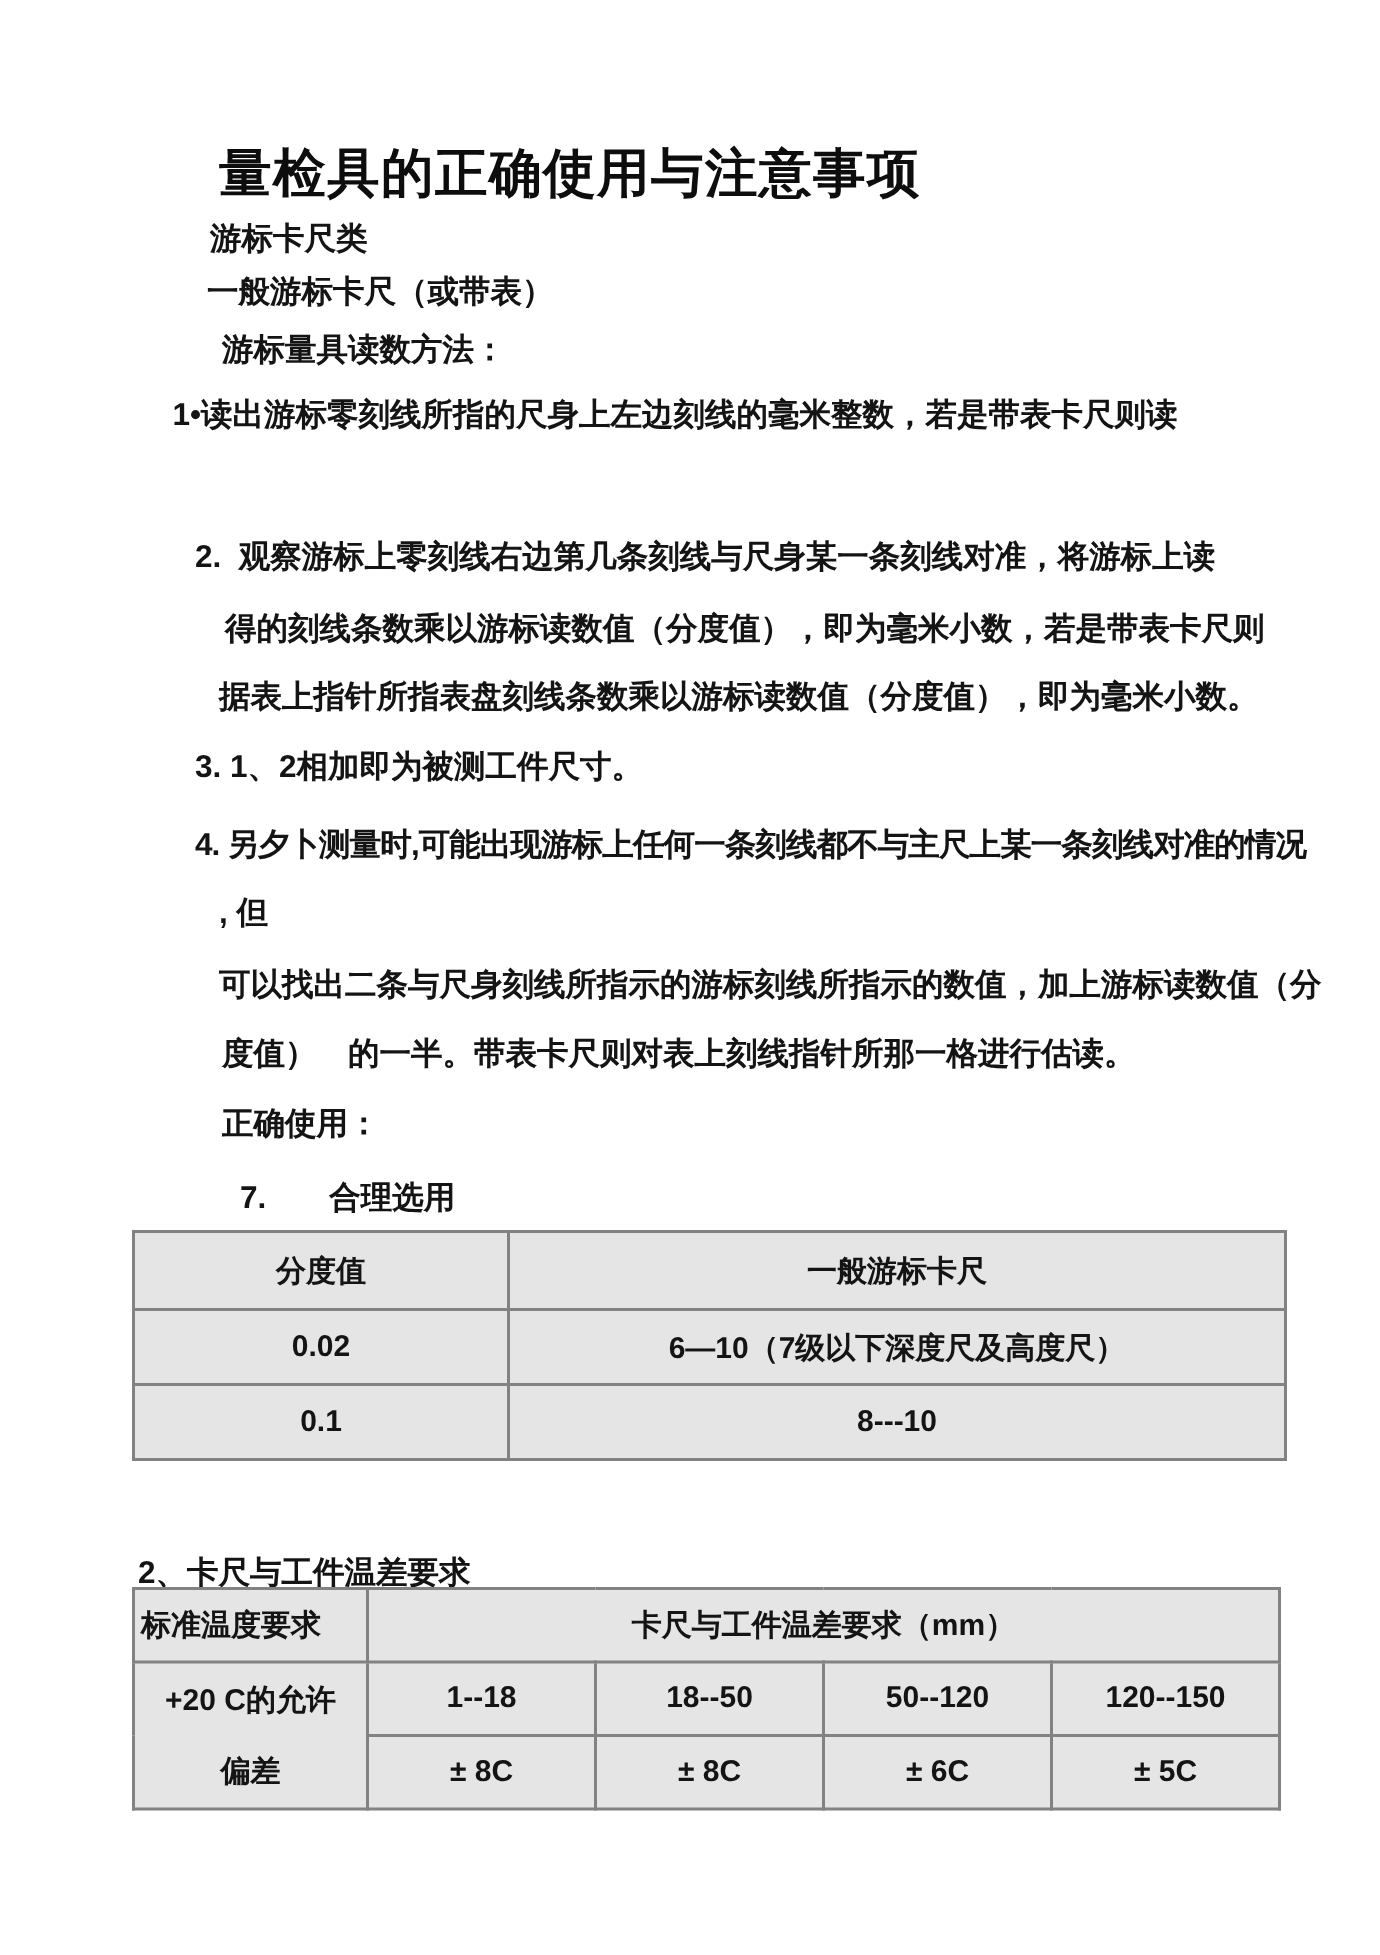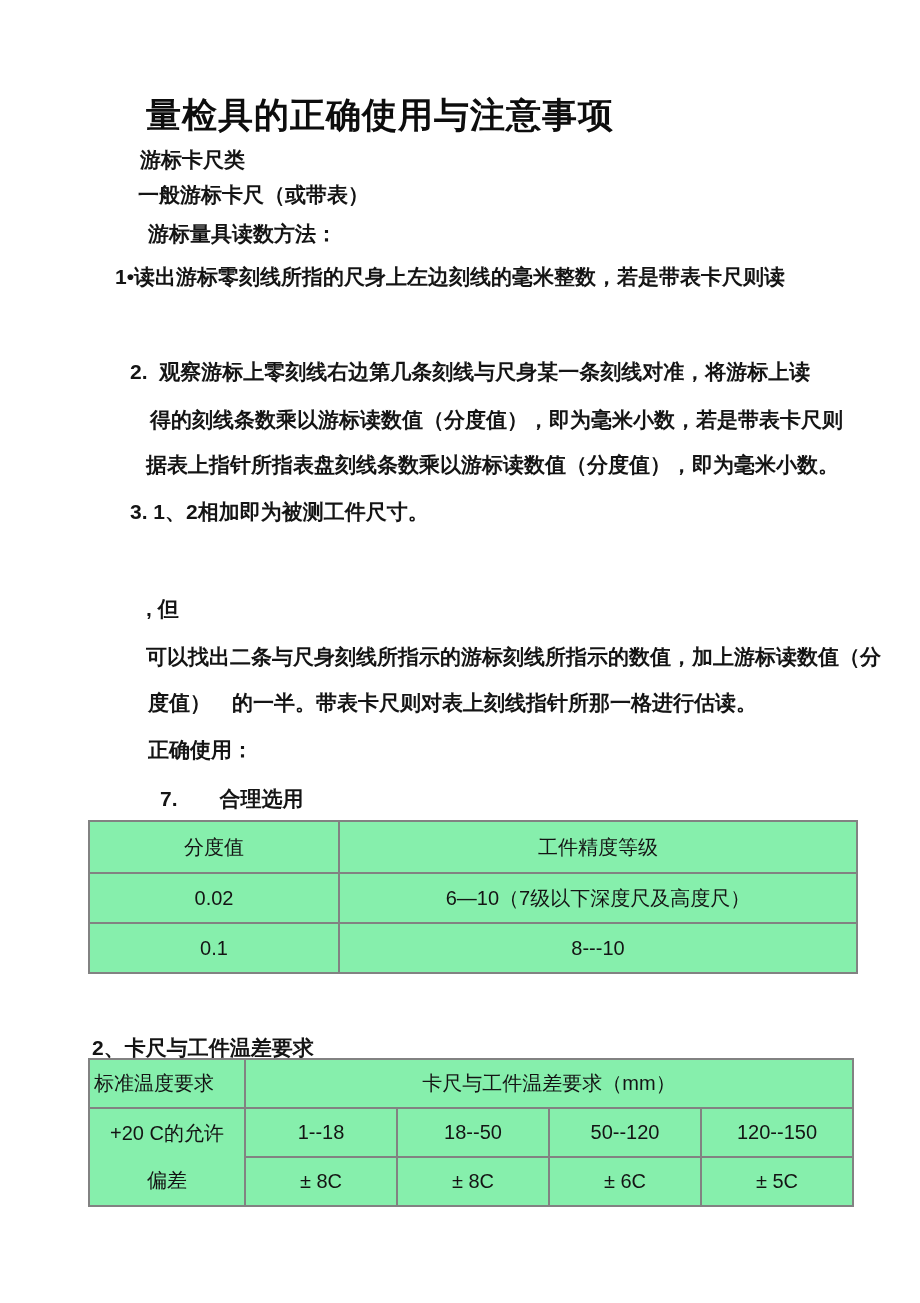--- a/index.html
+++ b/index.html
@@ -32,22 +32,22 @@
   }
   table{border-collapse:collapse;table-layout:fixed;}
   .tbl{
     position:absolute;
     font-size:20px;font-weight:bold;color:#141414;
   }
   .tbl td,.tbl th{
     border:2px solid #828282;
     text-align:center;vertical-align:middle;
     padding:0;
-    font-weight:normal;
-    background:#86efac;
+    font-weight:bold;
+    background:#e5e5e5;
     margin-left:13px;
   }
   #table-selection{left:88px;top:820px;}
   #table-selection td,#table-selection th{height:48px;}
   #table-selection .c0{width:248px;}
   #table-selection .c1{width:516px;}
   #table-selection th{height:50px;}
   #table-temperature{left:88px;top:1058px;}
   #table-temperature td,#table-temperature th{height:47px;}
   #table-temperature .c0{width:150px;}
@@ -73,32 +73,33 @@
   <div class="line" style="left:148px;top:222px;">游标量具读数方法：</div>
 
   <div class="line" style="left:115px;top:265px;">1•读出游标零刻线所指的尺身上左边刻线的毫米整数，若是带表卡尺则读</div>
 
   <div class="line" style="left:130px;top:360px;">2.  观察游标上零刻线右边第几条刻线与尺身某一条刻线对准，将游标上读</div>
   <div class="line" style="left:150px;top:408px;">得的刻线条数乘以游标读数值（分度值），即为毫米小数，若是带表卡尺则</div>
   <div class="line" style="left:146px;top:453px;">据表上指针所指表盘刻线条数乘以游标读数值（分度值），即为毫米小数。</div>
 
   <div class="line" style="left:130px;top:500px;">3. 1、2相加即为被测工件尺寸。</div>
 
+  <div class="line tight" style="left:130px;top:552px;">4. 另夕卜测量时,可能出现游标上任何一条刻线都不与主尺上某一条刻线对准的情况</div>
   <div class="line" style="left:146px;top:597px;">, 但</div>
   <div class="line" style="left:148px;top:691px;">度值）　的一半。带表卡尺则对表上刻线指针所那一格进行估读。</div>
   <div class="line" style="left:146px;top:645px;">可以找出二条与尺身刻线所指示的游标刻线所指示的数值，加上游标读数值（分</div>
 
   <div class="line" style="left:148px;top:738px;">正确使用：</div>
   <div class="line" style="left:160px;top:787px;">7.　　合理选用</div>
 
   <table class="tbl" id="table-selection">
     <tbody>
       <tr>
         <th class="c0">分度值</th>
-        <th class="c1">工件精度等级</th>
+        <th class="c1">一般游标卡尺</th>
       </tr>
       <tr>
         <td class="c0">0.02</td>
         <td class="c1">6—10（7级以下深度尺及高度尺）</td>
       </tr>
       <tr>
         <td class="c0">0.1</td>
         <td class="c1">8---10</td>
       </tr>
     </tbody>

